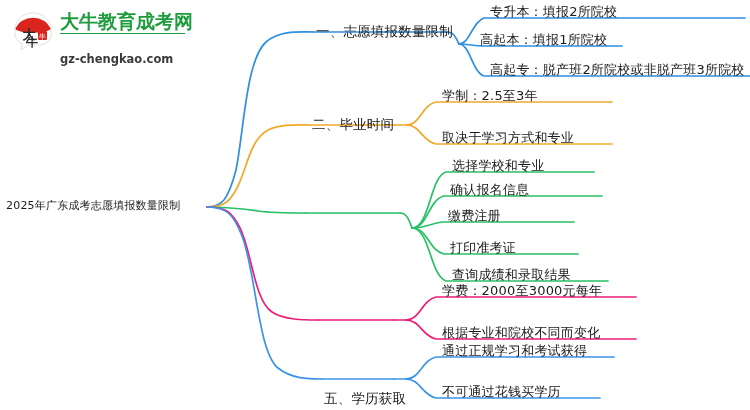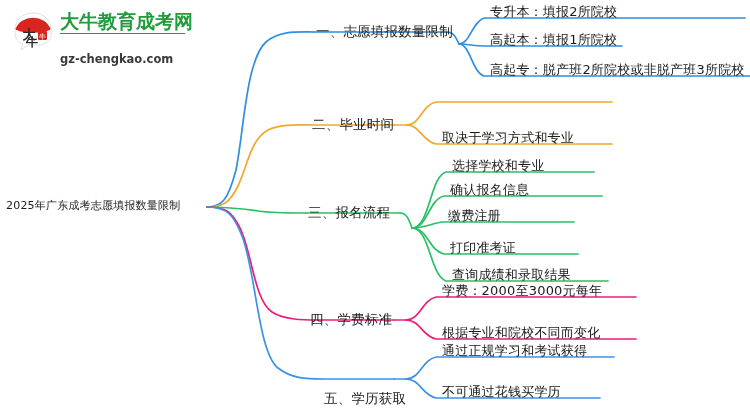--- a/index.html
+++ b/index.html
@@ -147,34 +147,33 @@
       <path d="M394,379 L406,379" stroke="#3b93e8"></path>
       <path d="M406,379 C420,379 422,360 436,357 L614,357" stroke="#3b93e8"></path>
       <path d="M406,379 C420,379 422,395 436,398 L600,398" stroke="#3b93e8"></path>
     </g>
   </svg>
 
   <div class="node-label root-label" style="left:6px; top:198px;">2025年广东成考志愿填报数量限制</div>
 
   <div class="node-label branch-label" style="left:316px; top:24px;">一、志愿填报数量限制</div>
   <div class="node-label leaf-label" style="left:490px; top:4px;">专升本：填报2所院校</div>
-  <div class="node-label leaf-label" style="left:490px; top:32px;text-align:right;">高起本：填报1所院校</div>
+  <div class="node-label leaf-label" style="left:480px; top:32px;text-align:right;">高起本：填报1所院校</div>
   <div class="node-label leaf-label" style="left:490px; top:62px;">高起专：脱产班2所院校或非脱产班3所院校</div>
 
   <div class="node-label branch-label" style="left:312px; top:117px;">二、毕业时间</div>
+  <div class="node-label leaf-label" style="left:442px; top:88px;">学制：2.5至3年</div>
   <div class="node-label leaf-label" style="left:442px; top:130px;">取决于学习方式和专业</div>
 
-  <div class="node-label branch-label" style="left:308px; top:205px;">三、报名流程</div>
   <div class="node-label leaf-label" style="left:452px; top:158px;">选择学校和专业</div>
   <div class="node-label leaf-label" style="left:450px; top:182px;">确认报名信息</div>
   <div class="node-label leaf-label" style="left:448px; top:208px;">缴费注册</div>
   <div class="node-label leaf-label" style="left:450px; top:240px;">打印准考证</div>
   <div class="node-label leaf-label" style="left:452px; top:267px;">查询成绩和录取结果</div>
 
-  <div class="node-label branch-label" style="left:310px; top:312px;">四、学费标准</div>
   <div class="node-label leaf-label" style="left:442px; top:283px;">学费：2000至3000元每年</div>
   <div class="node-label leaf-label" style="left:442px; top:325px;">根据专业和院校不同而变化</div>
 
   <div class="node-label branch-label" style="left:324px; top:371px;margin-top:20px;">五、学历获取</div>
   <div class="node-label leaf-label" style="left:442px; top:343px;text-align:center;">通过正规学习和考试获得</div>
   <div class="node-label leaf-label" style="left:442px; top:384px;">不可通过花钱买学历</div>
 
 </div>
 
 </body></html>

